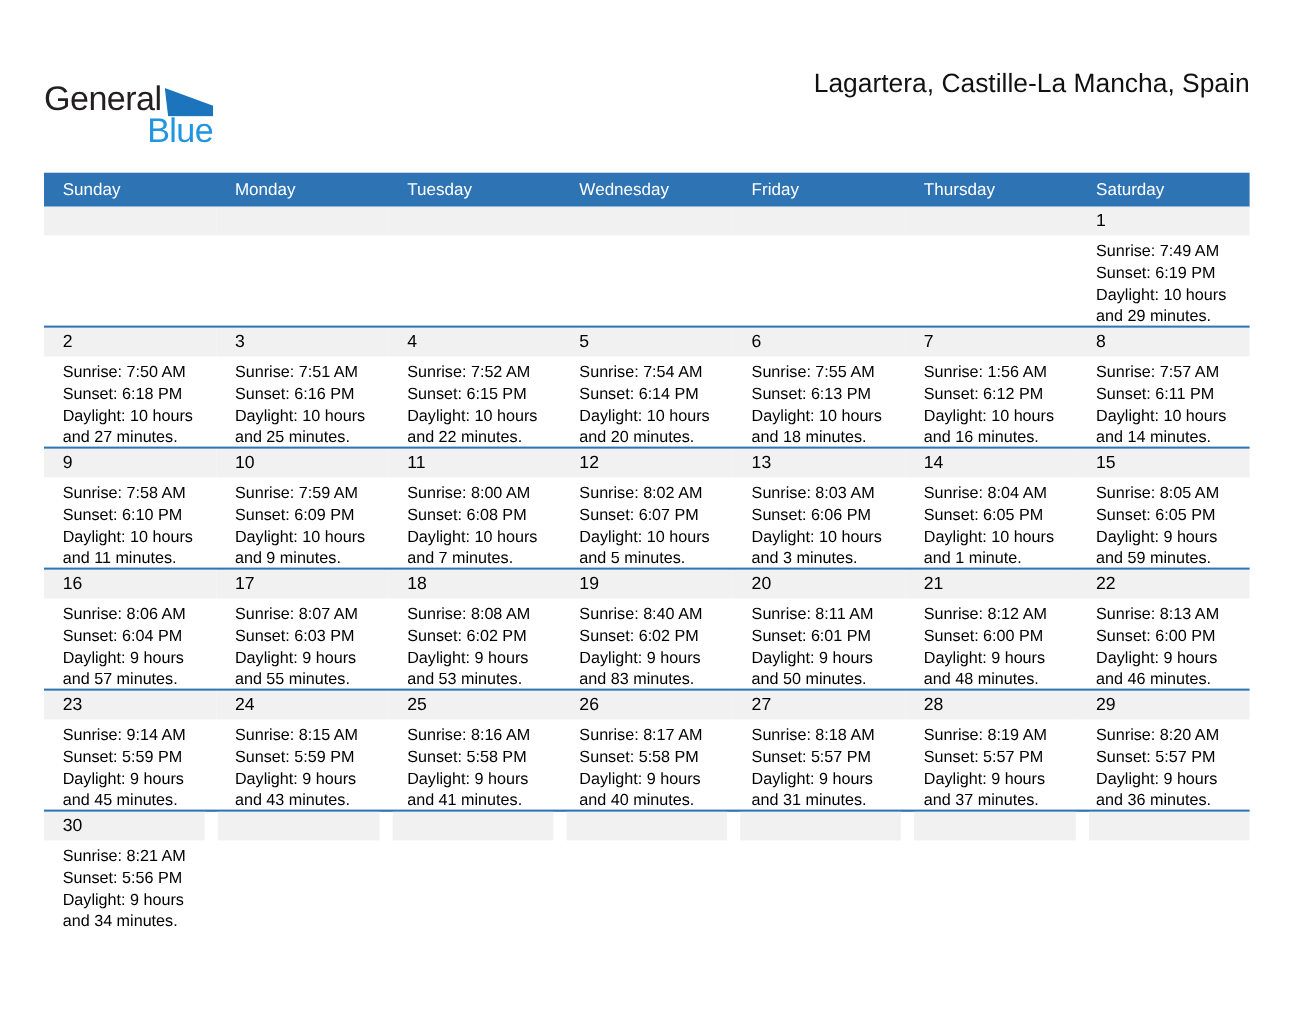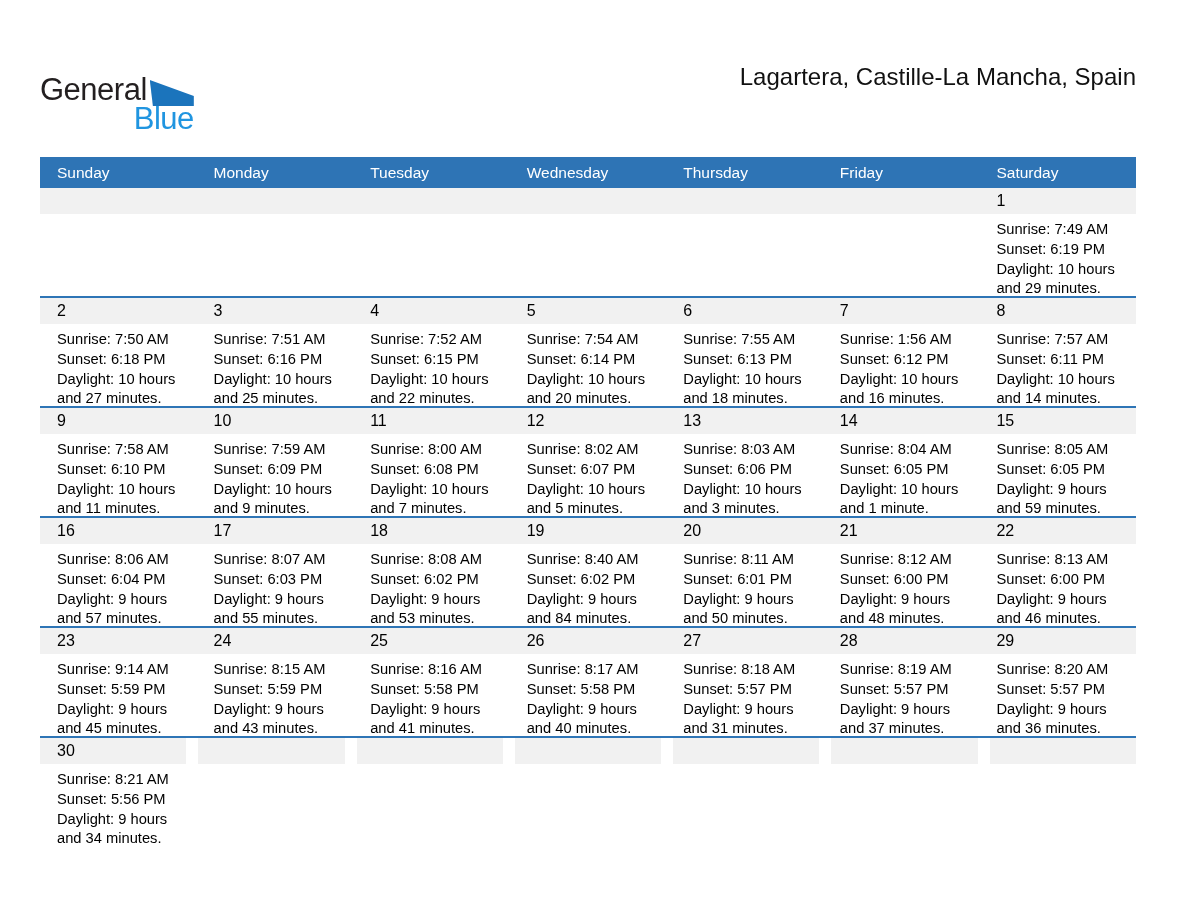--- a/index.html
+++ b/index.html
@@ -46,22 +46,22 @@
     <div class="titles">
       <div class="location">Lagartera, Castille-La Mancha, Spain</div>
     </div>
   </div>
   <div class="calendar">
     <div class="weekday-row" id="weekday-row">
         <div class="weekday-cell">Sunday</div>
         <div class="weekday-cell">Monday</div>
         <div class="weekday-cell">Tuesday</div>
         <div class="weekday-cell">Wednesday</div>
+        <div class="weekday-cell">Friday</div>
         <div class="weekday-cell">Thursday</div>
-        <div class="weekday-cell">Friday</div>
         <div class="weekday-cell">Saturday</div>
       </div>
     <div id="weeks">
         <div class="week-row">
           <div class="day-cell">
             <div class="day-head"></div>
             <div class="day-body"></div>
           </div>
           <div class="day-cell">
             <div class="day-head"></div>
@@ -288,21 +288,21 @@
             </div>
           </div>
           <div class="day-cell">
             <div class="day-head">
               <span>19</span>
             </div>
             <div class="day-body">
               <div class="day-line">Sunrise: 8:40 AM</div>
               <div class="day-line">Sunset: 6:02 PM</div>
               <div class="day-line">Daylight: 9 hours</div>
-              <div class="day-line">and 84 minutes.</div>
+              <div class="day-line">and 83 minutes.</div>
             </div>
           </div>
           <div class="day-cell">
             <div class="day-head">
               <span>20</span>
             </div>
             <div class="day-body">
               <div class="day-line">Sunrise: 8:11 AM</div>
               <div class="day-line">Sunset: 6:01 PM</div>
               <div class="day-line">Daylight: 9 hours</div>

